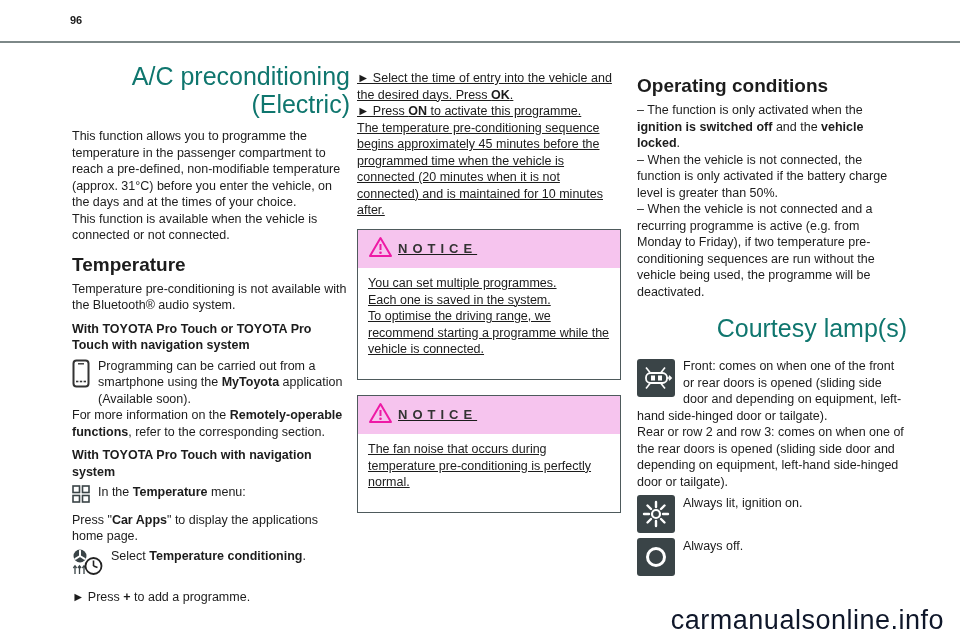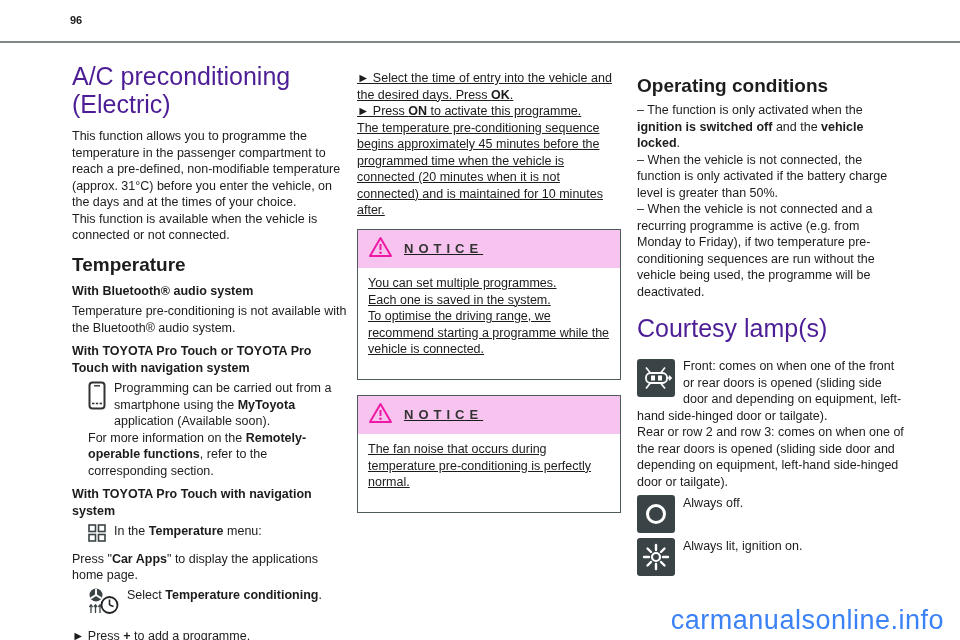--- a/index.html
+++ b/index.html
@@ -8,53 +8,52 @@
     background:#ffffff;color:#1c1c1c;
     font-family:"Liberation Sans","DejaVu Sans",sans-serif;
   }
   .page-number{position:absolute;left:70px;top:14px;font-size:11px;font-weight:bold;}
   .top-rule{position:absolute;left:0;top:41px;width:960px;height:2px;background:#7d8888;}
   .col{position:absolute;font-size:12.5px;line-height:16.5px;}
   .col p{margin:0;white-space:pre-line;}
   .col1{left:72px;top:62px;width:278px;}
   .col2{left:357px;top:70px;width:264px;text-decoration:underline;}
   .col3{left:637px;top:64px;width:270px;}
-  h1.gray{color:#4c1d95;font-size:25px;line-height:28px;font-weight:400;margin:0 0 10px;white-space:pre-line;}
+  h1.gray{color:#0f766e;font-size:25px;line-height:28px;font-weight:400;margin:0 0 10px;white-space:pre-line;text-align:right;}
   h2.black{font-size:19px;line-height:22px;margin:10px 0 5px;}
   h3.sub{font-size:12.5px;line-height:16.5px;margin:7px 0 4px;white-space:pre-line;}
-  .media{display:flow-root;margin:3px 16px 2px;}
+  .media{display:flow-root;margin:3px 0 2px;}
   .media .icn{float:left;margin:1px 8px 2px 0;}
   .spacer6{height:5px;}
   
   .notice{border:1.5px solid #4e5a5c;margin:10px 0 15px;background:#fff;}
-  .notice-head{background:#f6c4ee;display:flex;align-items:center;gap:11px;padding:6px 10px;}
+  .notice-head{background:#f6c4ee;display:flex;align-items:center;gap:5px;padding:6px 10px;}
   .notice-title{font-weight:bold;letter-spacing:5px;font-size:13px;color:#333;}
   .notice-body{padding:7px 10px 21px;white-space:pre-line;font-size:12.5px;line-height:16.5px;}
   
   .lamp{display:flow-root;margin:4px 0 2px;}
   .lamp .sq{float:left;margin:1px 8px 2px 0;}
   .lamp-row{display:flex;gap:8px;margin-top:5px;align-items:flex-start;}
   .sq{width:38px;height:38px;background:#3a4447;border-radius:3px;flex:0 0 auto;}
-  .watermark{position:absolute;right:16px;bottom:4px;font-size:27px;color:#3b82f6;letter-spacing:0.5px;margin-top:16px;}
+  .watermark{position:absolute;right:16px;bottom:4px;font-size:27px;color:#0f172a;letter-spacing:0.5px;margin-top:16px;}
   b{font-weight:bold;}
 </style>
 </head>
 <body>
 
 <div class="page-number">96</div>
 <div class="top-rule"></div>
 
 <div class="col col1">
   <h1 class="gray">A/C preconditioning
 (Electric)</h1>
   <p>This function allows you to programme the temperature in the passenger compartment to reach a pre-defined, non-modifiable temperature (approx. 31°C) before you enter the vehicle, on the days and at the times of your choice.
 This function is available when the vehicle is connected or not connected.</p>
 
   <h2 class="black">Temperature</h2>
-  <h3 class="sub">With Bluetooth® audio system</h3>
   <p>Temperature pre-conditioning is not available with the Bluetooth® audio system.</p>
 
   <h3 class="sub">With TOYOTA Pro Touch or TOYOTA Pro Touch with navigation system</h3>
   <div class="media">
     <span class="icn">
       <svg width="18" height="29" viewBox="0 0 18 29">
         <rect x="1.5" y="1.5" width="15" height="26" rx="3" fill="none" stroke="#333" stroke-width="2"></rect>
         <line x1="6" y1="4.8" x2="12" y2="4.8" stroke="#333" stroke-width="1.4"></line>
         <line x1="4" y1="22.5" x2="6.4" y2="22.5" stroke="#333" stroke-width="1.6"></line>
         <line x1="7.8" y1="22.5" x2="10.2" y2="22.5" stroke="#333" stroke-width="1.6"></line>
@@ -160,39 +159,39 @@
         <path d="M30 19 L34 19 M32 16.8 L34.2 19 L32 21.2" fill="none" stroke="#fff" stroke-width="1.5"></path>
       </svg>
     </span>
     <p style="white-space:pre-line;">Front: comes on when one of the front or rear doors is opened (sliding side door and depending on equipment, left-hand side-hinged door or tailgate).
 Rear or row 2 and row 3: comes on when one of the rear doors is opened (sliding side door and depending on equipment, left-hand side-hinged door or tailgate).</p>
   </div>
 
   <div class="lamp-row">
     <span class="sq">
       <svg width="38" height="38" viewBox="0 0 38 38">
-        <circle cx="19" cy="19" r="8.5" fill="none" stroke="#fff" stroke-width="3"></circle>
-      </svg>
-    </span>
-    <p>Always off.</p>
-  </div>
-
-  <div class="lamp-row">
-    <span class="sq">
-      <svg width="38" height="38" viewBox="0 0 38 38">
         <circle cx="19" cy="19" r="4" fill="none" stroke="#fff" stroke-width="2.2"></circle>
         <g stroke="#fff" stroke-width="2.4" stroke-linecap="round">
           <line x1="19" y1="7" x2="19" y2="12"></line>
           <line x1="19" y1="26" x2="19" y2="31"></line>
           <line x1="7" y1="19" x2="12" y2="19"></line>
           <line x1="26" y1="19" x2="31" y2="19"></line>
           <line x1="10.5" y1="10.5" x2="14" y2="14"></line>
           <line x1="24" y1="24" x2="27.5" y2="27.5"></line>
           <line x1="10.5" y1="27.5" x2="14" y2="24"></line>
           <line x1="24" y1="14" x2="27.5" y2="10.5"></line>
         </g>
       </svg>
     </span>
     <p>Always lit, ignition on.</p>
   </div>
+
+  <div class="lamp-row">
+    <span class="sq">
+      <svg width="38" height="38" viewBox="0 0 38 38">
+        <circle cx="19" cy="19" r="8.5" fill="none" stroke="#fff" stroke-width="3"></circle>
+      </svg>
+    </span>
+    <p>Always off.</p>
+  </div>
 </div>
 
 <div class="watermark">carmanualsonline.info</div>
 
 </body></html>

